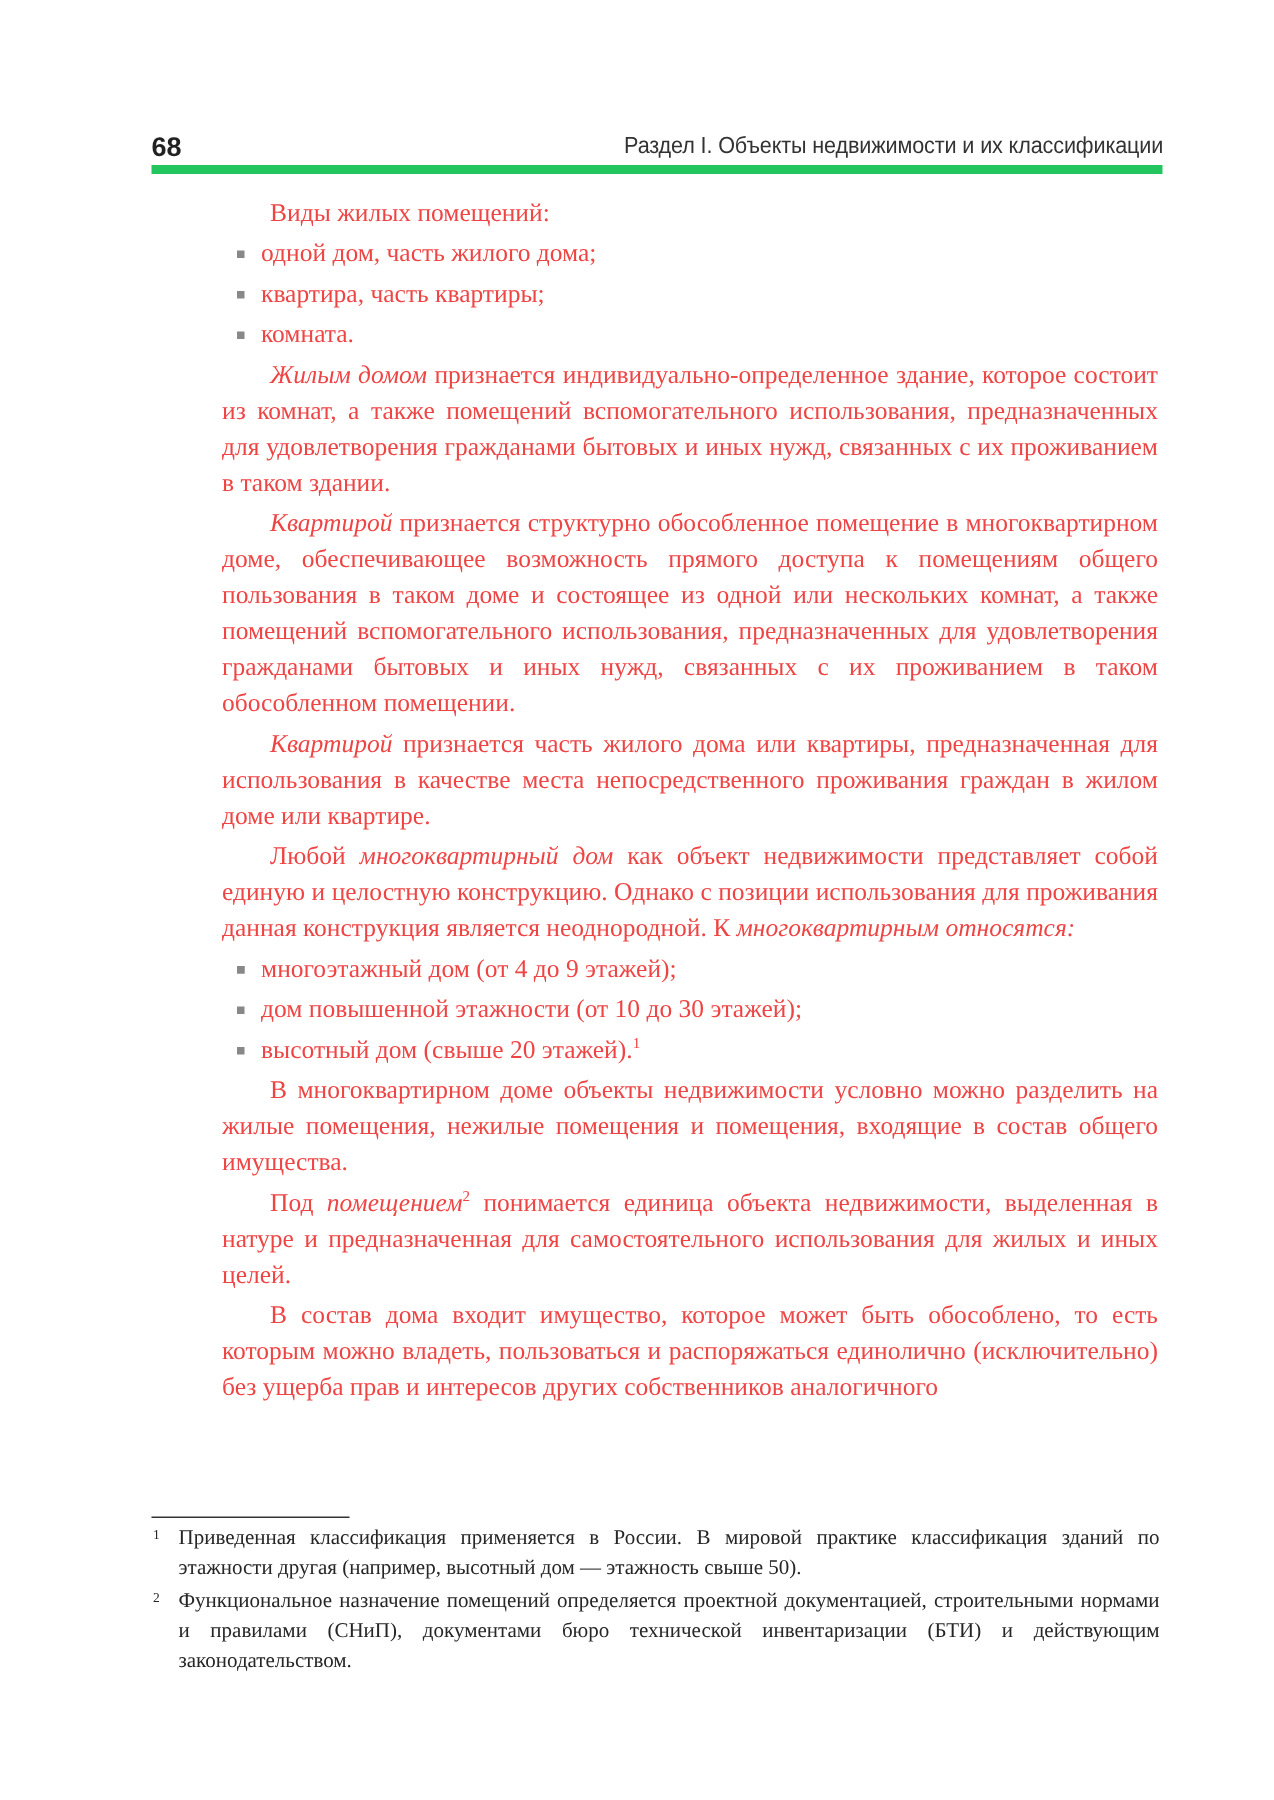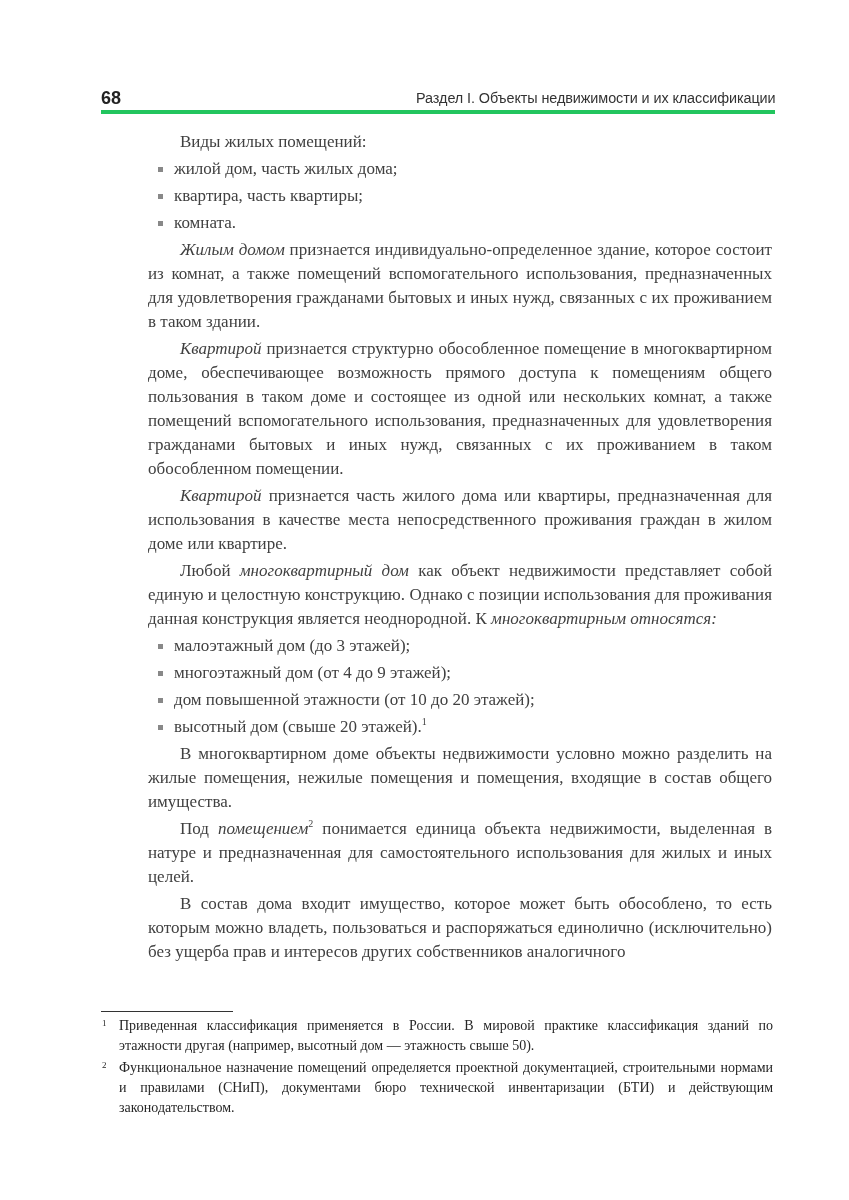--- a/index.html
+++ b/index.html
@@ -1,20 +1,20 @@
 <!DOCTYPE html>
 <html><head>
 <meta charset="utf-8">
 <style>
   html, body { margin:0; padding:0; background:#fff; }
   body { width:849px; height:1200px; position:relative; overflow:hidden; color:#1e1e1e; }
-  .header { position:absolute; left:101px; top:86px; width:674px; height:24px; border-bottom:4px solid #22c55e; }
+  .header { position:absolute; left:101px; top:86px; width:674px; height:24px; border-bottom:6px solid #22c55e; }
   .page-num { position:absolute; left:0; top:2px; font-family:"Liberation Sans", sans-serif; font-weight:bold; font-size:18px; color:#222; }
   .running-title { position:absolute; right:0; top:3px; font-family:"Liberation Sans", sans-serif; font-size:15.5px; color:#333; transform:scaleX(0.93); transform-origin:right center; letter-spacing:-0.1px;}
-  .body { position:absolute; left:148px; top:130px; width:624px; font-family:"Liberation Serif", serif; font-size:17px; line-height:24px; color:#404040; }
+  .body { position:absolute; left:148px; top:130px; width:624px; font-family:"Liberation Serif", serif; font-size:17px; line-height:24px; color:#ef4444; }
   .p { text-align:justify; text-indent:32px; margin:0 0 3px 0; hyphens:manual; }
   .lead { text-indent:32px; margin:0 0 3px 0; }
   ul.b { list-style:none; margin:0 0 3px 0; padding:0; }
   ul.b li { position:relative; padding-left:26px; margin-bottom:3px; margin-left:-0px;}
   ul.b li .bullet { position:absolute; left:10px; top:10px; width:5px; height:5px; background:#888; }
   .list-out { margin-left:-26px; }
   i { font-style:italic; }
   sup { font-size:10px; line-height:0; }
   .fn-rule { position:absolute; left:101px; top:1011px; width:132px; border-top:1px solid #333; }
   .footnotes { position:absolute; left:101px; top:1016px; width:672px; font-family:"Liberation Serif", serif; font-size:14px; line-height:20px; color:#262626; }
@@ -25,34 +25,34 @@
 <body>
 
 <div class="header">
   <span class="page-num">68</span>
   <span class="running-title">Раздел I. Объекты недвижимости и их классификации</span>
 </div>
 
 <div class="body">
   <div class="lead">Виды жилых помещений:</div>
   <ul class="b list-out">
-    <li><span class="bullet"></span><span>жилой дом, часть жилых дома;</span></li>
+    <li><span class="bullet"></span><span>одной дом, часть жилого дома;</span></li>
     <li><span class="bullet"></span><span>квартира, часть квартиры;</span></li>
     <li><span class="bullet"></span><span>комната.</span></li>
   </ul>
 
   <p class="p"><i>Жилым домом</i><span> признается индивидуально-определенное здание, которое состоит из комнат, а также помещений вспомогательного использования, предназначенных для удовлетворения гражданами бытовых и иных нужд, связанных с их проживанием в таком здании.</span></p>
   <p class="p"><i>Квартирой</i><span> признается структурно обособленное помещение в многоквар­тирном доме, обеспечивающее возможность прямого доступа к помещени­ям общего пользования в таком доме и состоящее из одной или нескольких комнат, а также помещений вспомогательного использования, предназна­ченных для удовлетворения гражданами бытовых и иных нужд, связанных с их проживанием в таком обособленном помещении.</span></p>
   <p class="p"><i>Квартирой</i><span> признается часть жилого дома или квартиры, предназначенная для использования в качестве места непосредственного проживания граж­дан в жилом доме или квартире.</span></p>
   <p class="p"><span>Любой </span><i>многоквартирный дом</i><span> как объект недвижимости представляет собой единую и целостную конструкцию. Однако с позиции использования для проживания данная конструкция является неоднородной. К </span><i>многоквар­тирным относятся:</i></p>
 
   <ul class="b list-out">
-    <li><span class="bullet"></span><span>малоэтажный дом (до 3 этажей);</span></li>
+    <li><span class="bullet"></span></li>
     <li><span class="bullet"></span><span>многоэтажный дом (от 4 до 9 этажей);</span></li>
-    <li><span class="bullet"></span><span>дом повышенной этажности (от 10 до 20 этажей);</span></li>
+    <li><span class="bullet"></span><span>дом повышенной этажности (от 10 до 30 этажей);</span></li>
     <li><span class="bullet"></span><span>высотный дом (свыше 20 этажей).</span><sup>1</sup></li>
   </ul>
 
   <p class="p">В многоквартирном доме объекты недвижимости условно можно разде­лить на жилые помещения, нежилые помещения и помещения, входящие в состав общего имущества.</p>
   <p class="p"><span>Под </span><i>помещением</i><sup>2</sup><span> понимается единица объекта недвижимости, выделен­ная в натуре и предназначенная для самостоятельного использования для жилых и иных целей.</span></p>
   <p class="p">В состав дома входит имущество, которое может быть обособлено, то есть которым можно владеть, пользоваться и распоряжаться единолично (исклю­чительно) без ущерба прав и интересов других собственников аналогичного</p>
 </div>
 
 <div class="fn-rule"></div>
 <div class="footnotes">

